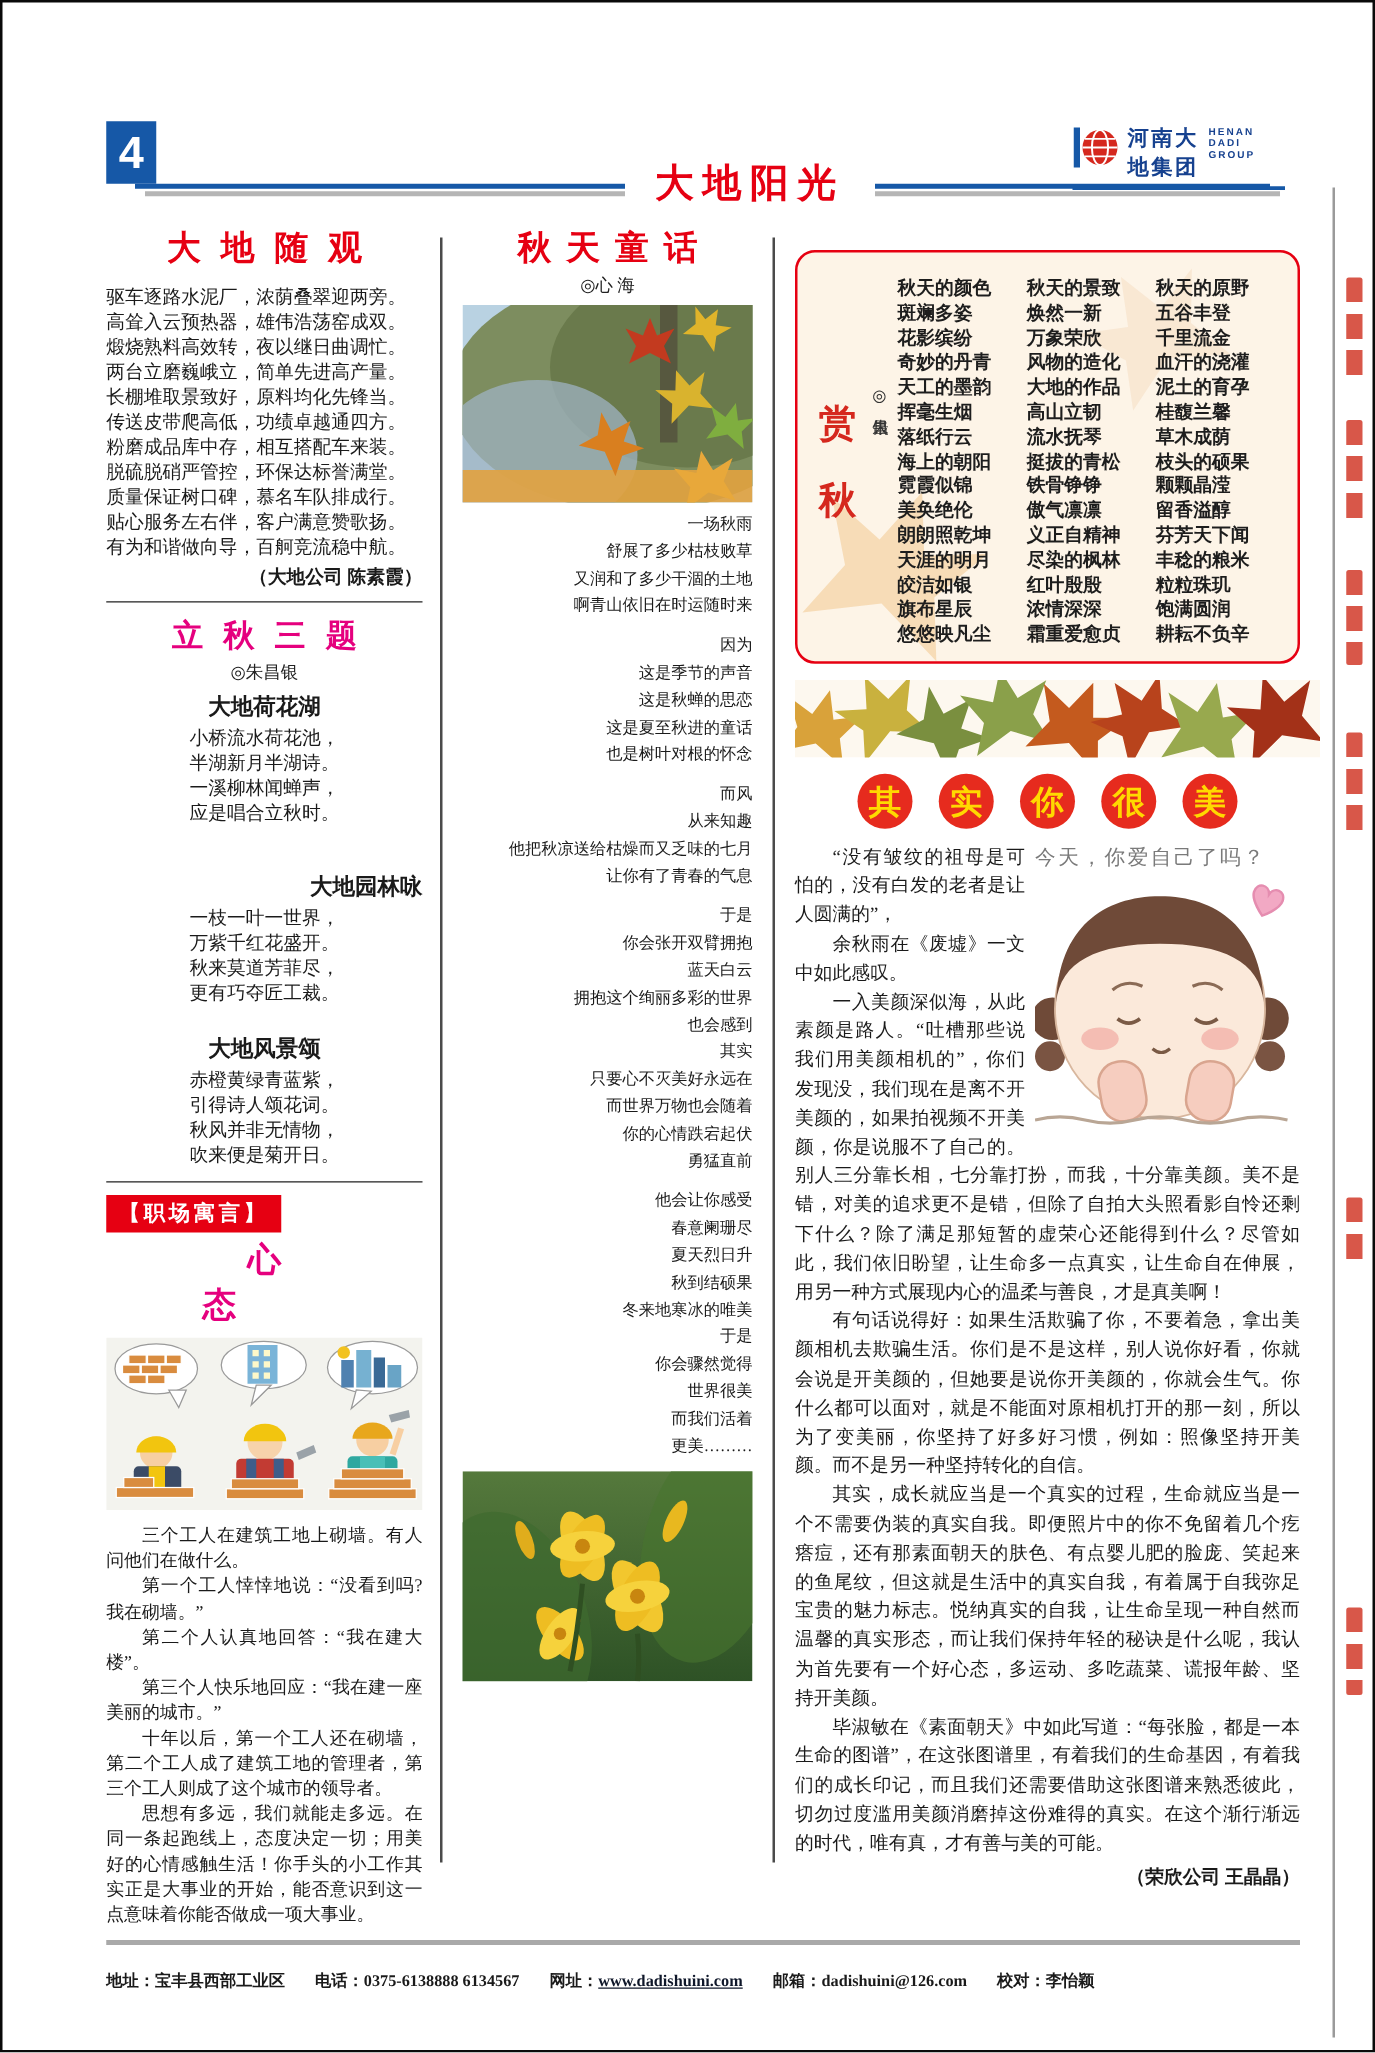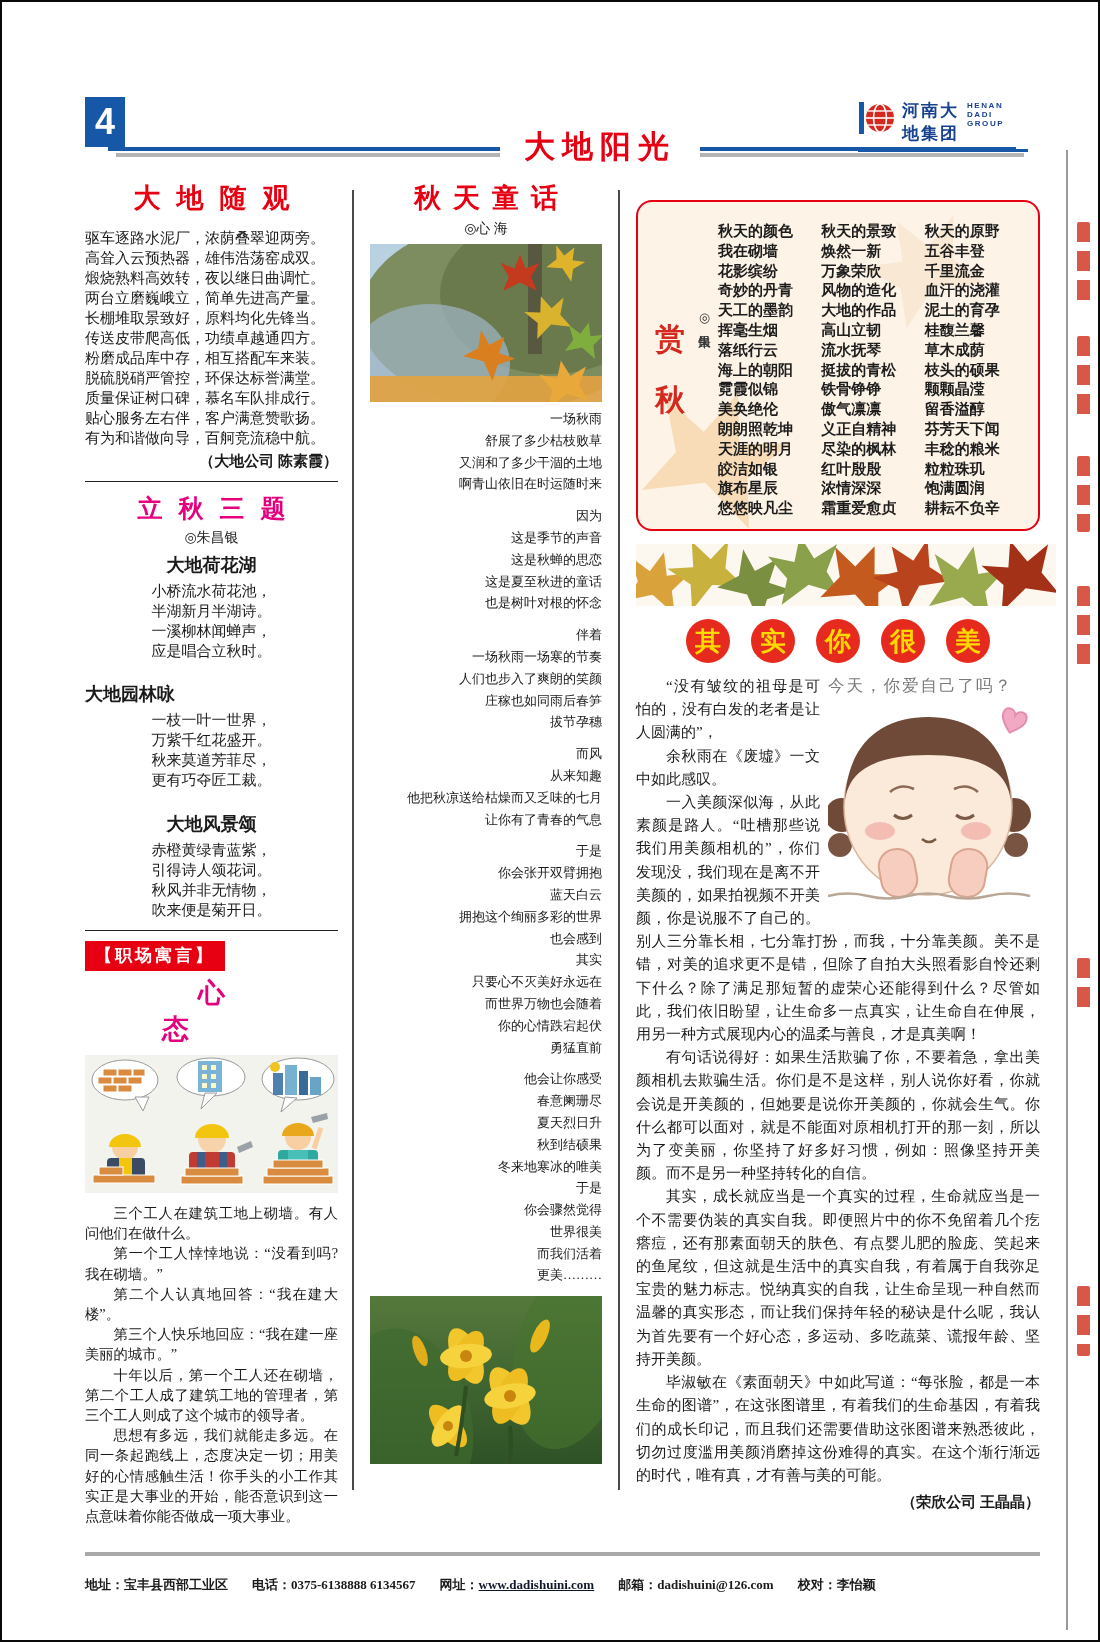--- a/index.html
+++ b/index.html
@@ -120,21 +120,21 @@
   <div class="author">◎朱昌银</div>
 
   <div>
     <div style="text-align:center;font:bold 18px 'Liberation Sans',sans-serif;">大地荷花湖</div>
     <div class="poem center" style="margin:4px 0 20px;">
         <div class="poem-line">小桥流水荷花池，</div>
         <div class="poem-line">半湖新月半湖诗。</div>
         <div class="poem-line">一溪柳林闻蝉声，</div>
         <div class="poem-line">应是唱合立秋时。</div>
       </div>
-    <div style="text-align:left;font:bold 18px 'Liberation Sans',sans-serif;margin-top:21px;">大地园林咏</div>
+    <div style="text-align:right;font:bold 18px 'Liberation Sans',sans-serif;margin-top:36px;">大地园林咏</div>
     <div class="poem center" style="margin:4px 0 20px;">
         <div class="poem-line">一枝一叶一世界，</div>
         <div class="poem-line">万紫千红花盛开。</div>
         <div class="poem-line">秋来莫道芳菲尽，</div>
         <div class="poem-line">更有巧夺匠工裁。</div>
       </div>
     <div style="text-align:center;font:bold 18px 'Liberation Sans',sans-serif;margin-top:22px;">大地风景颂</div>
     <div class="poem center" style="margin:4px 0 0;">
         <div class="poem-line">赤橙黄绿青蓝紫，</div>
         <div class="poem-line">引得诗人颂花词。</div>
@@ -273,27 +273,20 @@
         <div class="poem-line">舒展了多少枯枝败草</div>
         <div class="poem-line">又润和了多少干涸的土地</div>
         <div class="poem-line">啊青山依旧在时运随时来</div>
       </div>
       <div class="stanza">
         <div class="poem-line">因为</div>
         <div class="poem-line">这是季节的声音</div>
         <div class="poem-line">这是秋蝉的思恋</div>
         <div class="poem-line">这是夏至秋进的童话</div>
         <div class="poem-line">也是树叶对根的怀念</div>
-      </div>
-      <div class="stanza">
-        <div class="poem-line">伴着</div>
-        <div class="poem-line">一场秋雨一场寒的节奏</div>
-        <div class="poem-line">人们也步入了爽朗的笑颜</div>
-        <div class="poem-line">庄稼也如同雨后春笋</div>
-        <div class="poem-line">拔节孕穗</div>
       </div>
       <div class="stanza">
         <div class="poem-line">而风</div>
         <div class="poem-line">从来知趣</div>
         <div class="poem-line">他把秋凉送给枯燥而又乏味的七月</div>
         <div class="poem-line">让你有了青春的气息</div>
       </div>
       <div class="stanza">
         <div class="poem-line">于是</div>
         <div class="poem-line">你会张开双臂拥抱</div>
@@ -365,21 +358,21 @@
     <svg class="wm" style="right:40px;top:-10px;" width="150" height="150" viewBox="-20 -20 40 40">
       <polygon points="0,-14 4,-4 14,-8 8,2 12,12 0,6 -12,12 -8,2 -14,-8 -4,-4" fill="#f6dcc0" opacity=".5" transform="rotate(-30)"></polygon>
     </svg>
     <div class="sq-left">
       <div>赏</div>
       <div>秋</div>
     </div>
     <div class="sq-author">◎朱昌银</div>
     <div class="sq-col">
         <div class="sq-item">秋天的颜色</div>
-        <div class="sq-item">我在砌墙</div>
+        <div class="sq-item">斑斓多姿</div>
         <div class="sq-item">花影缤纷</div>
         <div class="sq-item">奇妙的丹青</div>
         <div class="sq-item">天工的墨韵</div>
         <div class="sq-item">挥毫生烟</div>
         <div class="sq-item">落纸行云</div>
         <div class="sq-item">海上的朝阳</div>
         <div class="sq-item">霓霞似锦</div>
         <div class="sq-item">美奂绝伦</div>
         <div class="sq-item">朗朗照乾坤</div>
         <div class="sq-item">天涯的明月</div>

